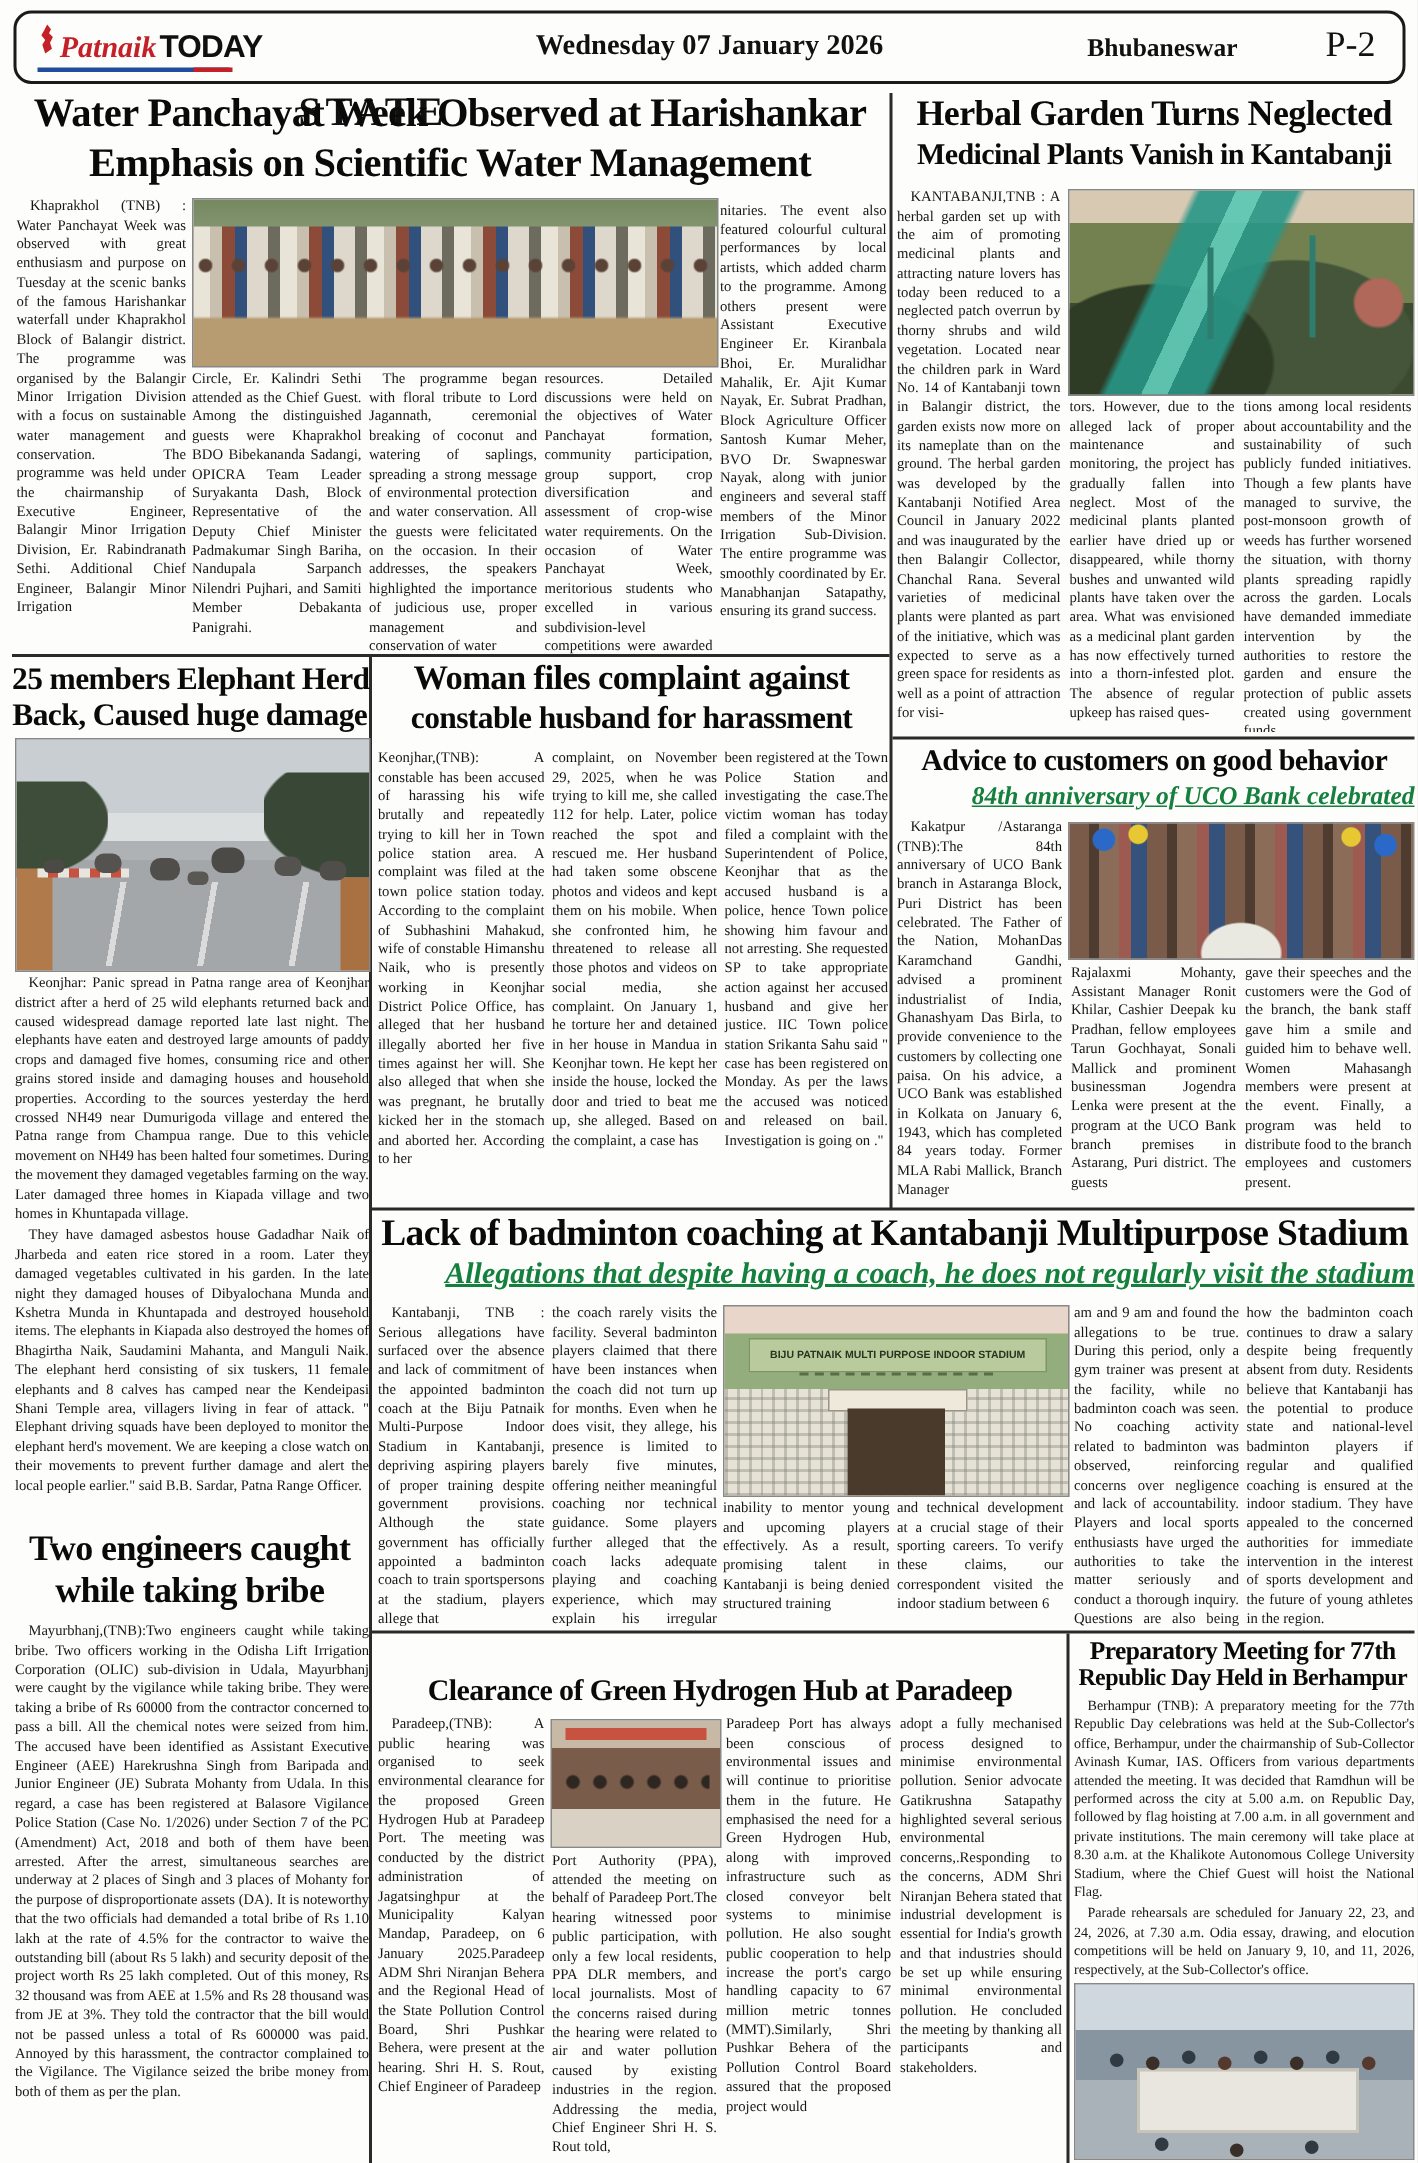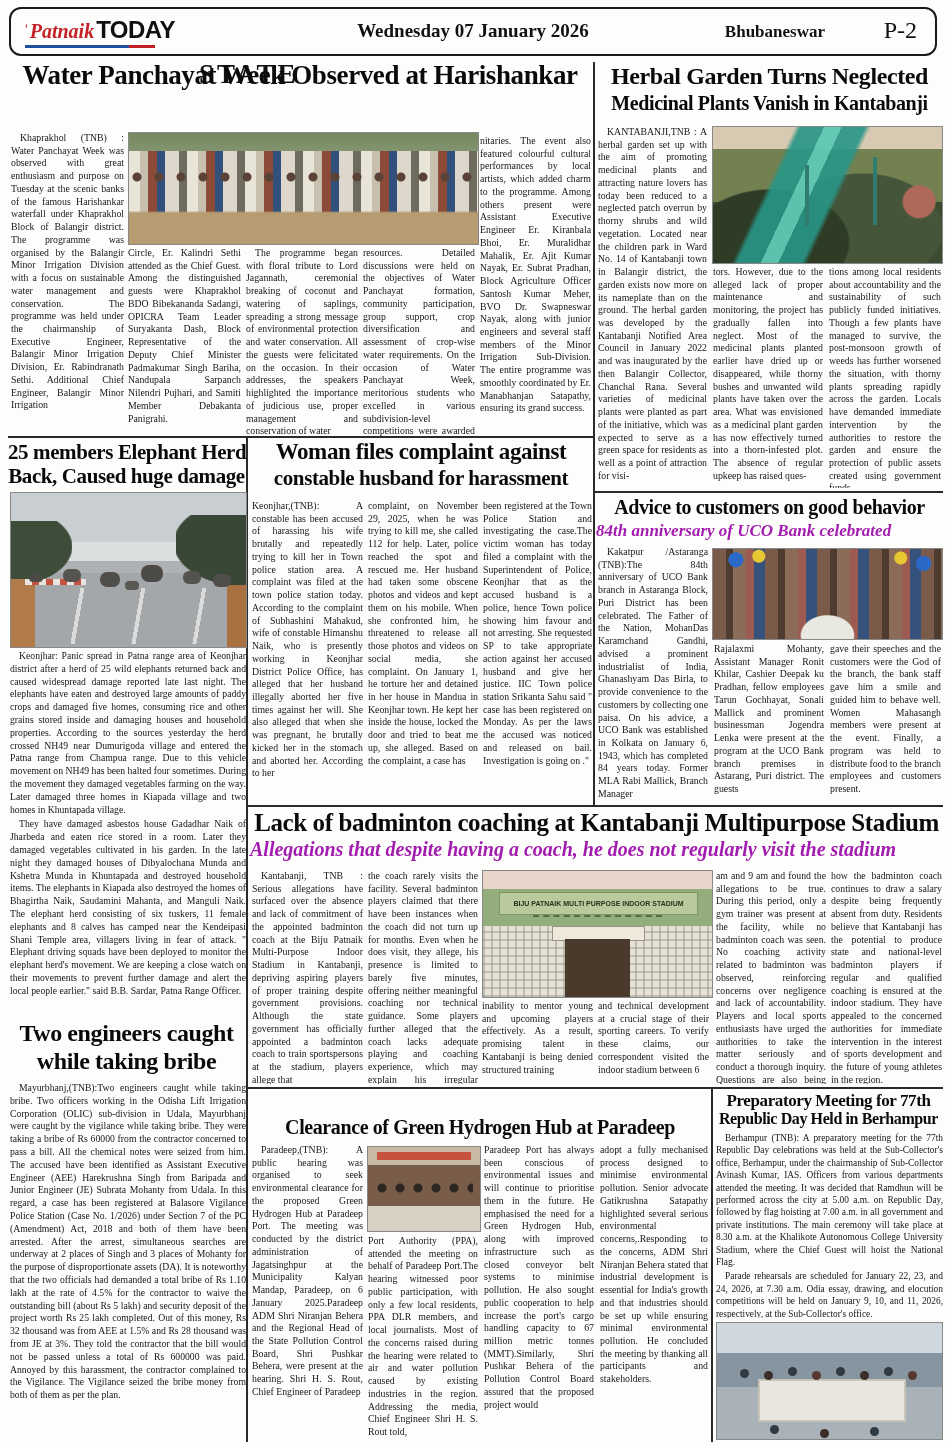--- a/index.html
+++ b/index.html
@@ -4,32 +4,32 @@
 <style>
   html,body{margin:0;padding:0;background:#e9e9e9;}
   .page{position:relative;width:945px;height:1442px;background:#fdfdfb;margin:0 auto;
         font-family:"Liberation Serif",serif;color:#111;overflow:hidden;}
   
   .masthead{position:absolute;left:9px;top:7px;width:924px;height:45px;border:2px solid #1a1a1a;
             border-radius:12px;display:flex;align-items:center;}
   .logo{position:absolute;left:14px;top:5px;width:150px;}
   .logo-row{display:flex;align-items:baseline;gap:2px;}
   .logo-orissa{font-style:italic;font-weight:bold;color:#c32127;font-size:20px;}
-  .logo-today{font-family:"Liberation Sans",sans-serif;font-weight:bold;font-size:24px;color:#101010;letter-spacing:-0.5px;}
+  .logo-today{font-family:"Liberation Sans",sans-serif;font-weight:bold;font-size:21px;color:#101010;letter-spacing:-0.5px;}
   .logo-bar{height:3px;width:128px;background:#1f4e9c;margin-top:1px;position:relative;}
   .logo-bar::after{content:"";position:absolute;right:-2px;top:0;width:26px;height:3px;background:#c32127;}
   .mh-section{position:absolute;left:188px;top:6px;font-weight:bold;font-size:27px;letter-spacing:3px;margin-top:44px;}
   .mh-date{position:absolute;left:0;right:0;text-align:center;top:11px;font-weight:bold;font-size:19px;}
   .mh-city{position:absolute;right:110px;top:13px;font-weight:bold;font-size:17px;}
   .mh-page{position:absolute;right:18px;top:8px;font-size:24px;}
   
   .vr,.hr{position:absolute;background:#2a2a2a;}
   
   .hl{position:absolute;font-weight:bold;text-align:center;letter-spacing:-0.4px;color:#0a0a0a;white-space:nowrap;}
-  .sub{position:absolute;font-weight:bold;font-style:italic;text-align:left;white-space:nowrap;color:#a21caf;}
+  .sub{position:absolute;font-weight:bold;font-style:italic;text-align:right;white-space:nowrap;color:#15803d;text-decoration:underline;}
   
   .col{position:absolute;font-size:9.8px;line-height:1.3;text-align:justify;overflow:hidden;color:#161616;}
   .lead{text-indent:9px;}
   .wide{position:absolute;font-size:9.7px;line-height:1.32;text-align:justify;overflow:hidden;color:#161616;}
   .wide p{margin:0 0 2px 0;text-indent:9px;}
   
   .ph{position:absolute;overflow:hidden;border:1px solid #888;background:#cfcfcf;}
   .abs{position:absolute;}
   
   .ph-crowd{background:
@@ -116,20 +116,21 @@
 
   <div class="vr" style="left:593px;top:62px;width:2px;height:744px;"></div>
   <div class="hr" style="left:8px;top:436px;width:585px;height:2px;"></div>
   <div class="hr" style="left:595px;top:491px;width:348px;height:2px;"></div>
   <div class="vr" style="left:246px;top:437px;width:2px;height:1005px;"></div>
   <div class="hr" style="left:248px;top:805px;width:695px;height:2px;"></div>
   <div class="hr" style="left:248px;top:1087px;width:695px;height:2px;"></div>
   <div class="vr" style="left:711px;top:1089px;width:2px;height:353px;"></div>
 
   <div class="hl" style="left:8px;top:60px;width:584px;font-size:27px;">Water Panchayat Week Observed at Harishankar</div>
+  <div class="hl" style="left:8px;top:93px;width:584px;font-size:27px;">Emphasis on Scientific Water Management</div>
   <div class="ph ph-crowd" style="left:128px;top:132px;width:349px;height:111px;">
     <div class="abs heads"></div>
   </div>
   <div class="col lead" style="left:11px;top:132px;width:113px;height:303px;">Khaprakhol (TNB) : Water Panchayat Week was observed with great enthusiasm and purpose on Tuesday at the scenic banks of the famous Harishankar waterfall under Khaprakhol Block of Balangir district. The programme was organised by the Balangir Minor Irrigation Division with a focus on sustainable water management and conservation. The programme was held under the chairmanship of Executive Engineer, Balangir Minor Irrigation Division, Er. Rabindranath Sethi. Additional Chief Engineer, Balangir Minor Irrigation</div>
   <div class="col" style="left:128px;top:247px;width:113px;height:189px;">Circle, Er. Kalindri Sethi attended as the Chief Guest. Among the distinguished guests were Khaprakhol BDO Bibekananda Sadangi, OPICRA Team Leader Suryakanta Dash, Block Representative of the Deputy Chief Minister Padmakumar Singh Bariha, Nandupala Sarpanch Nilendri Pujhari, and Samiti Member Debakanta Panigrahi.</div>
   <div class="col lead" style="left:246px;top:247px;width:112px;height:189px;">The programme began with floral tribute to Lord Jagannath, ceremonial breaking of coconut and watering of saplings, spreading a strong message of environmental protection and water conservation. All the guests were felicitated on the occasion. In their addresses, the speakers highlighted the importance of judicious use, proper management and conservation of water</div>
   <div class="col" style="left:363px;top:247px;width:112px;height:189px;">resources. Detailed discussions were held on the objectives of Water Panchayat formation, community participation, group support, crop diversification and assessment of crop-wise water requirements. On the occasion of Water Panchayat Week, meritorious students who excelled in various subdivision-level competitions were awarded certificates and cash prizes by the dig-</div>
   <div class="col" style="left:480px;top:135px;width:111px;height:300px;">nitaries. The event also featured colourful cultural performances by local artists, which added charm to the programme. Among others present were Assistant Executive Engineer Er. Kiranbala Bhoi, Er. Muralidhar Mahalik, Er. Ajit Kumar Nayak, Er. Subrat Pradhan, Block Agriculture Officer Santosh Kumar Meher, BVO Dr. Swapneswar Nayak, along with junior engineers and several staff members of the Minor Irrigation Sub-Division. The entire programme was smoothly coordinated by Er. Manabhanjan Satapathy, ensuring its grand success.</div>
 
   <div class="hl" style="left:597px;top:63px;width:345px;font-size:24px;">Herbal Garden Turns Neglected</div>

